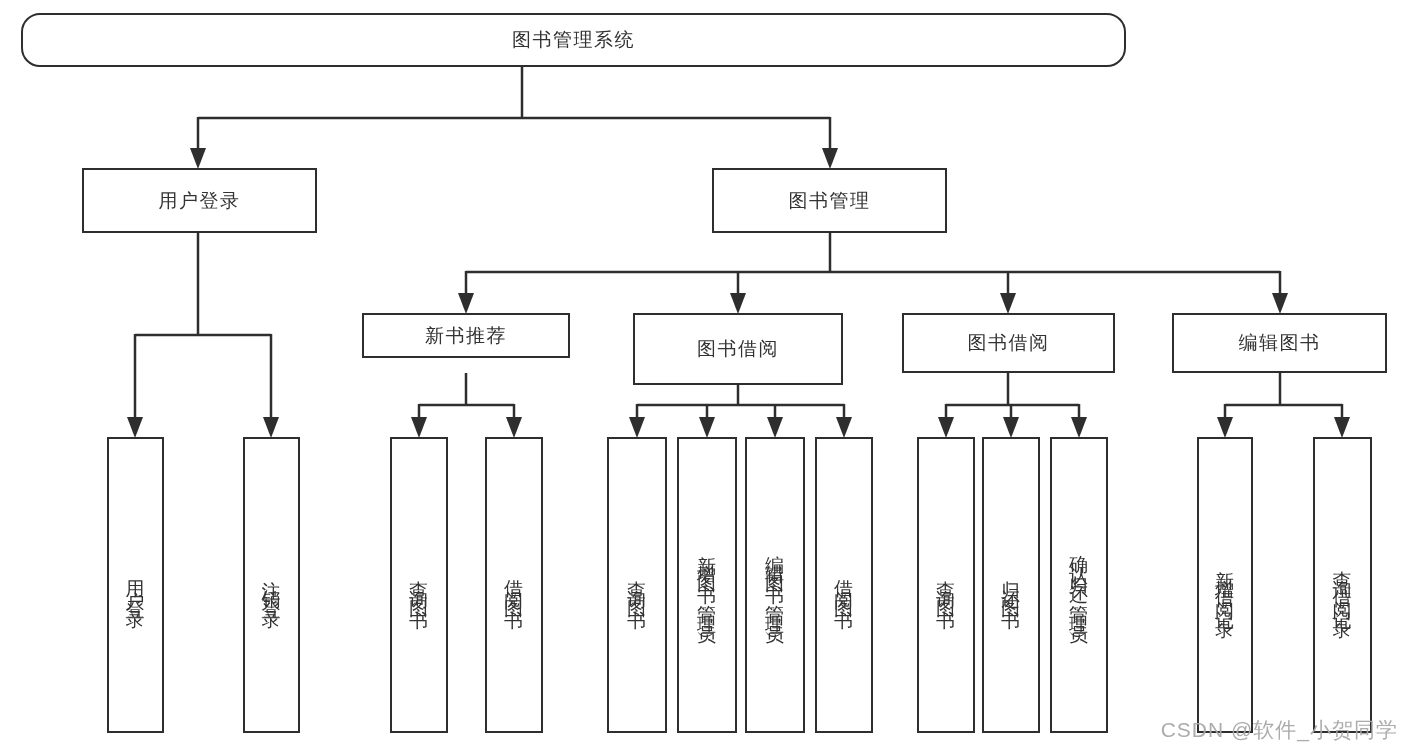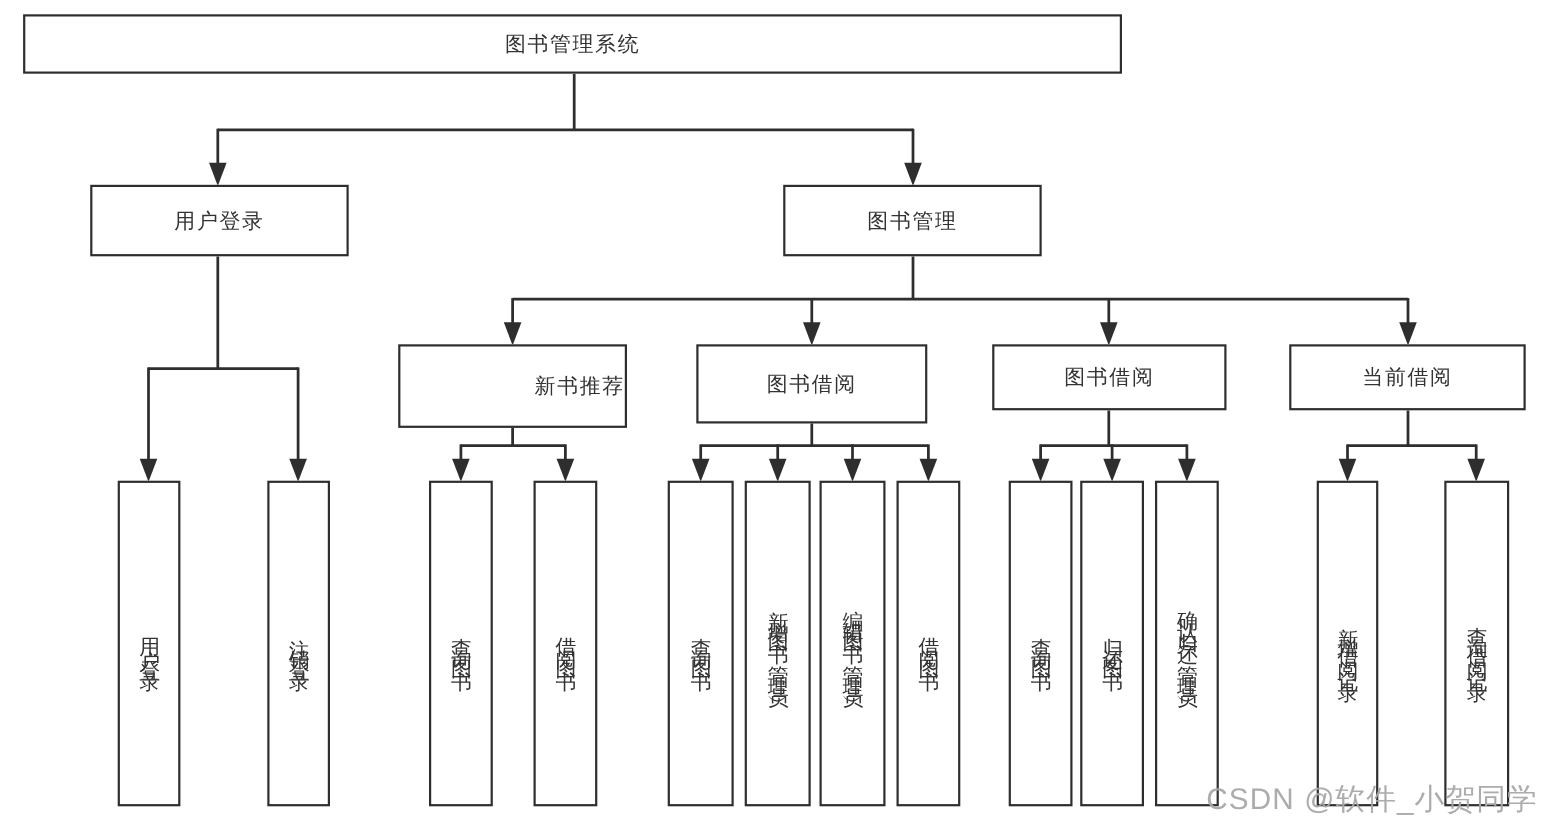--- a/index.html
+++ b/index.html
@@ -17,21 +17,21 @@
     position:absolute;box-sizing:border-box;background:#ffffff;
     border:2.5px solid #2e2e2e;display:flex;align-items:center;justify-content:center;
     color:#333333;font-size:19px;z-index:2;
   }
   .vbox .vtext{
     writing-mode:vertical-rl;text-orientation:mixed;
     letter-spacing:10px;line-height:1;white-space:nowrap;
   }
   .watermark{
     position:absolute;right:7px;bottom:3px;z-index:5;
-    color:rgba(168,168,168,0.95);font-size:27px;letter-spacing:1px;
+    color:rgba(168,168,168,0.95);font-size:21px;letter-spacing:1px;
   }
 </style>
 </head>
 <body>
 
 <div class="canvas">
 
   <svg class="wires" width="1405" height="747" viewBox="0 0 1405 747">
     <g stroke="#2e2e2e" stroke-width="2.5" fill="none">
 
@@ -91,42 +91,42 @@
       <polygon points="767,417 783,417 775,438"></polygon>
       <polygon points="836,417 852,417 844,438"></polygon>
       <polygon points="938,417 954,417 946,438"></polygon>
       <polygon points="1003,417 1019,417 1011,438"></polygon>
       <polygon points="1071,417 1087,417 1079,438"></polygon>
       <polygon points="1217,417 1233,417 1225,438"></polygon>
       <polygon points="1334,417 1350,417 1342,438"></polygon>
     </g>
   </svg>
 
-  <div class="box" style="left:21px;top:13px;width:999px;height:54px;">
+  <div class="box" style="left:21px;top:13px;width:1105px;height:54px;border-radius:19px;">
     <span>图书管理系统</span>
   </div>
 
   <div class="box" style="left:82px;top:168px;width:235px;height:65px;">
     <span>用户登录</span>
   </div>
   <div class="box" style="left:712px;top:168px;width:235px;height:65px;align-items:center;">
     <span>图书管理</span>
   </div>
 
-  <div class="box" style="left:362px;top:313px;width:208px;height:76px;justify-content:flex-end;">
+  <div class="box" style="left:362px;top:313px;width:208px;height:45px;">
     <span>新书推荐</span>
   </div>
   <div class="box" style="left:633px;top:313px;width:210px;height:72px;justify-content:center;">
     <span>图书借阅</span>
   </div>
   <div class="box" style="left:902px;top:313px;width:213px;height:60px;">
     <span>图书借阅</span>
   </div>
   <div class="box" style="left:1172px;top:313px;width:215px;height:60px;">
-    <span>当前借阅</span>
+    <span>编辑图书</span>
   </div>
 
   <div class="vbox" style="left:107px;top:437px;width:57px;height:296px;">
     <span class="vtext">用户登录</span>
   </div>
   <div class="vbox" style="left:243px;top:437px;width:57px;height:296px;">
     <span class="vtext">注销登录</span>
   </div>
 
   <div class="vbox" style="left:390px;top:437px;width:58px;height:296px;">

